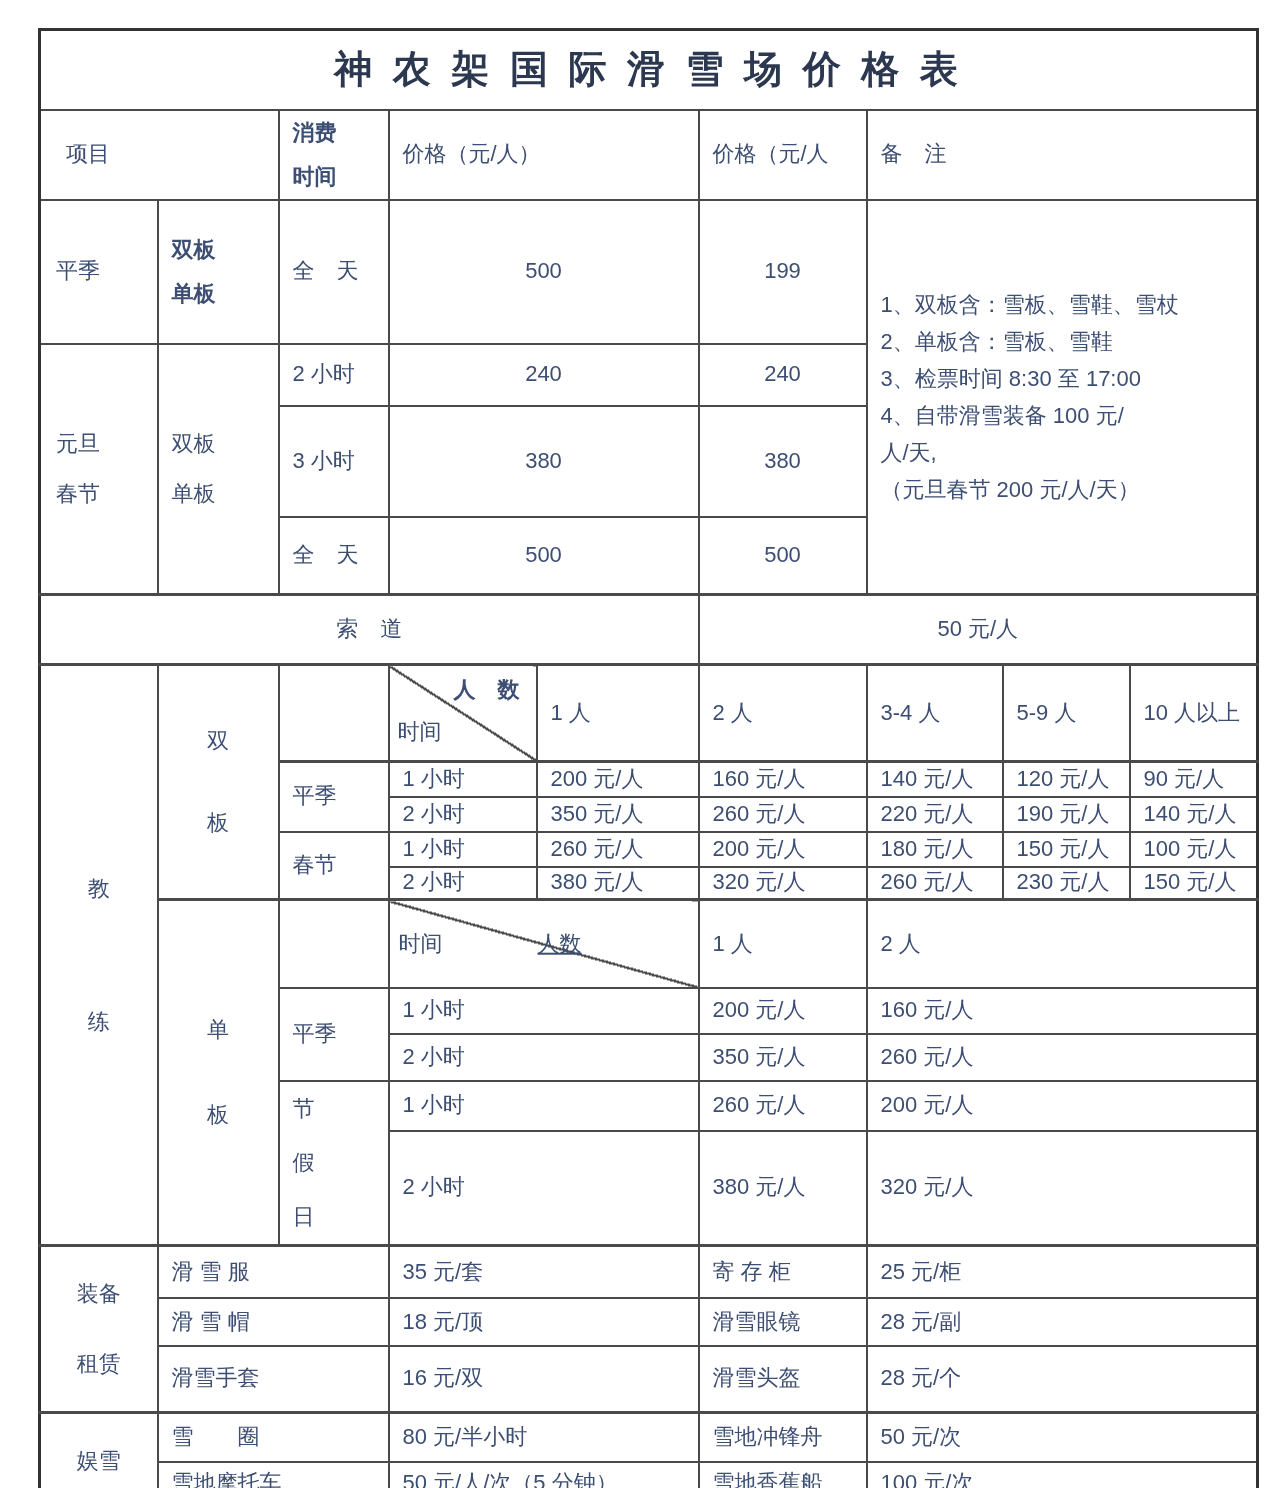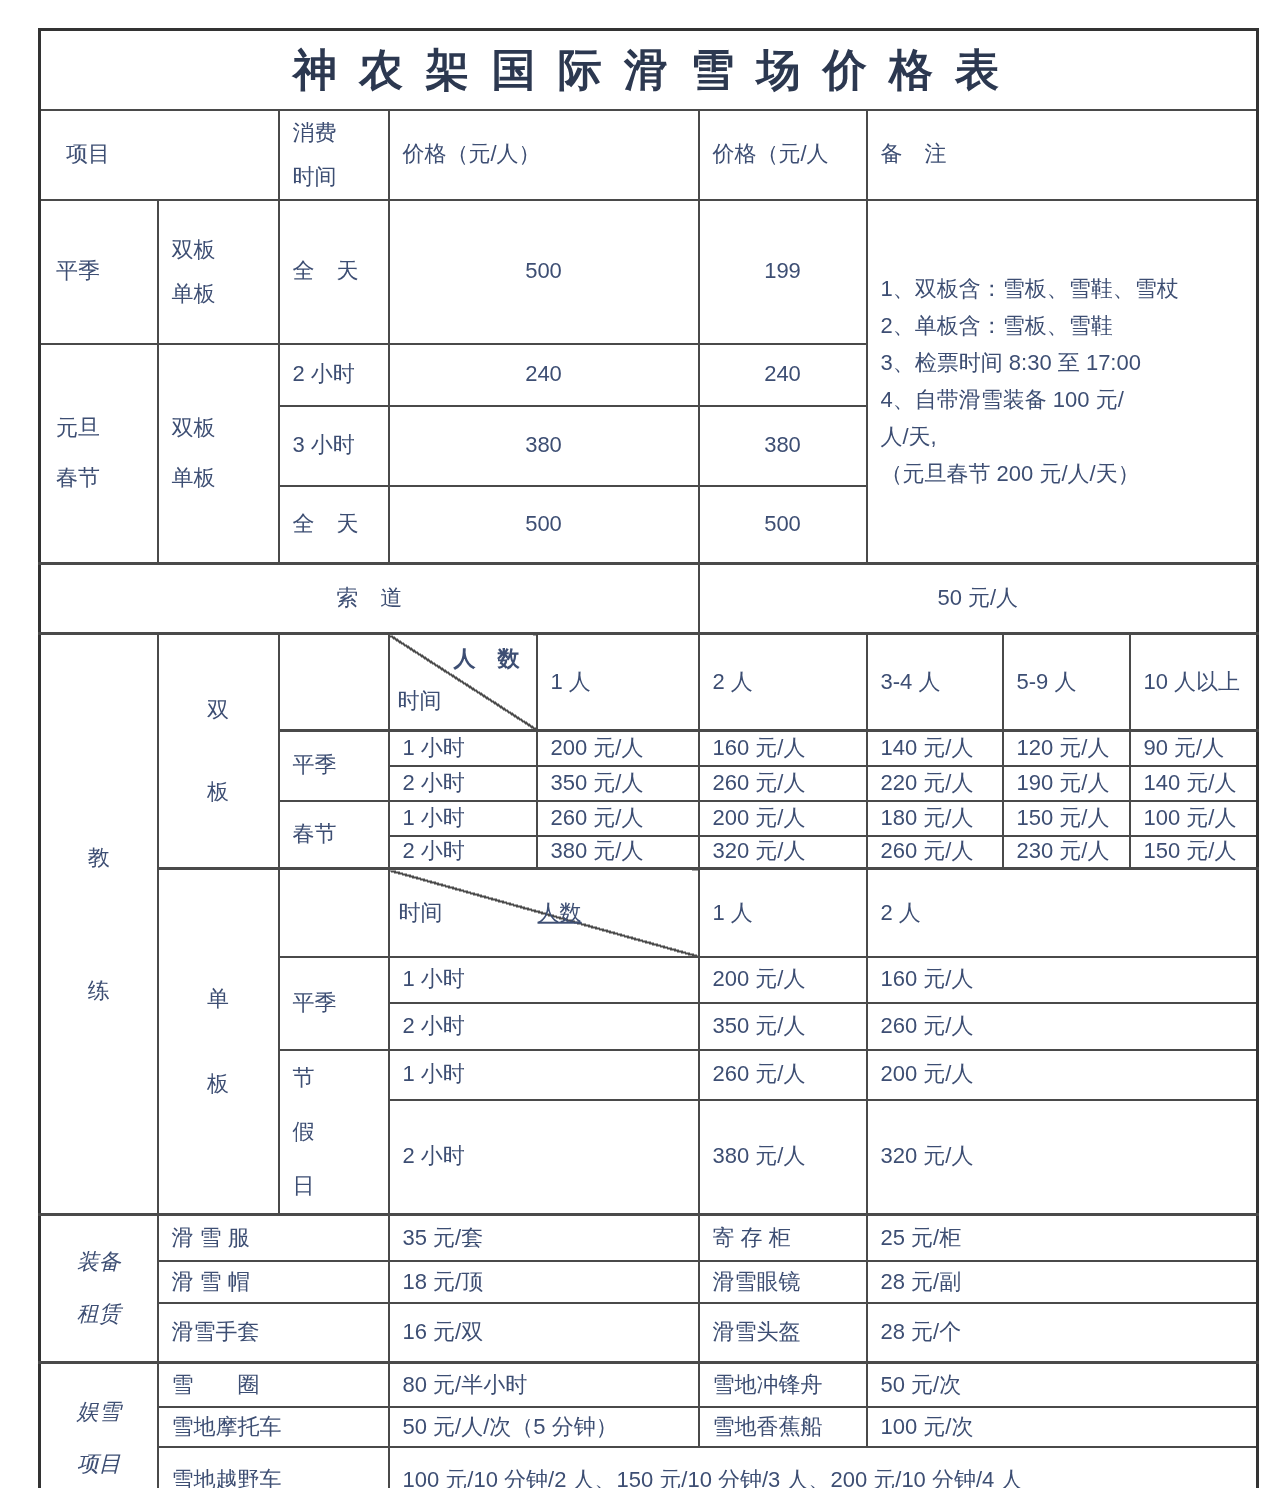--- a/index.html
+++ b/index.html
@@ -7,27 +7,27 @@
        font-family:"Liberation Sans","DejaVu Sans",sans-serif;color:#3D4E73;}
   .sheet{position:absolute;left:0;top:0;width:1269px;height:1488px;background:#fff;}
   table.price{position:absolute;left:38px;top:28px;width:1218px;
       border-collapse:collapse;table-layout:fixed;
       border:3px solid #333333;}
   td{border:2px solid #4A4A4A;font-size:22px;line-height:1.3;
      vertical-align:middle;padding:0 2px 0 13px;overflow:hidden;
      white-space:pre-line;word-break:break-all;}
   td.c{text-align:center;padding:12px;}
   td.lpad{padding-left:15px;}
-  .title-cell{font-size:44px;font-weight:bold;letter-spacing:5px;color:#2C3850;
+  .title-cell{font-size:38px;font-weight:bold;letter-spacing:5px;color:#2C3850;
       text-align:center;padding:0;}
   .lh37{line-height:37px;}
-  .lh44{line-height:44px;}
+  .lh44{line-height:44px;font-weight:bold;}
   .lh50{line-height:50px;}
   .lh54{line-height:54px;}
-  .lh62{line-height:52px;font-style:italic;}
+  .lh62{line-height:70px;}
   .lh82{line-height:82px;}
   .lh85{line-height:85px;}
   .lh133{line-height:133px;}
   tr.bt3 td{border-top-width:3px;}
   
   td.diag{position:relative;padding:0;
      background:linear-gradient(to top right,
         transparent calc(50% - 1.2px),
         #4A4A4A calc(50% - 1.2px) calc(50% + 1.2px),
         transparent calc(50% + 1.2px));}
@@ -85,21 +85,21 @@
 
   <tr style="height:62px">
     <td rowspan="3" class="lh50 lpad">元旦
 春节</td>
     <td rowspan="3" class="lh50">双板
 单板</td>
     <td>2 小时</td>
     <td colspan="2" class="c">240</td>
     <td class="c">240</td>
   </tr>
-  <tr style="height:80px">
+  <tr style="height:111px">
     <td>3 小时</td>
     <td colspan="2" class="c">380</td>
     <td class="c">380</td>
   </tr>
   <tr style="height:78px">
     <td>全　天</td>
     <td colspan="2" class="c">500</td>
     <td class="c">500</td>
   </tr>
 

